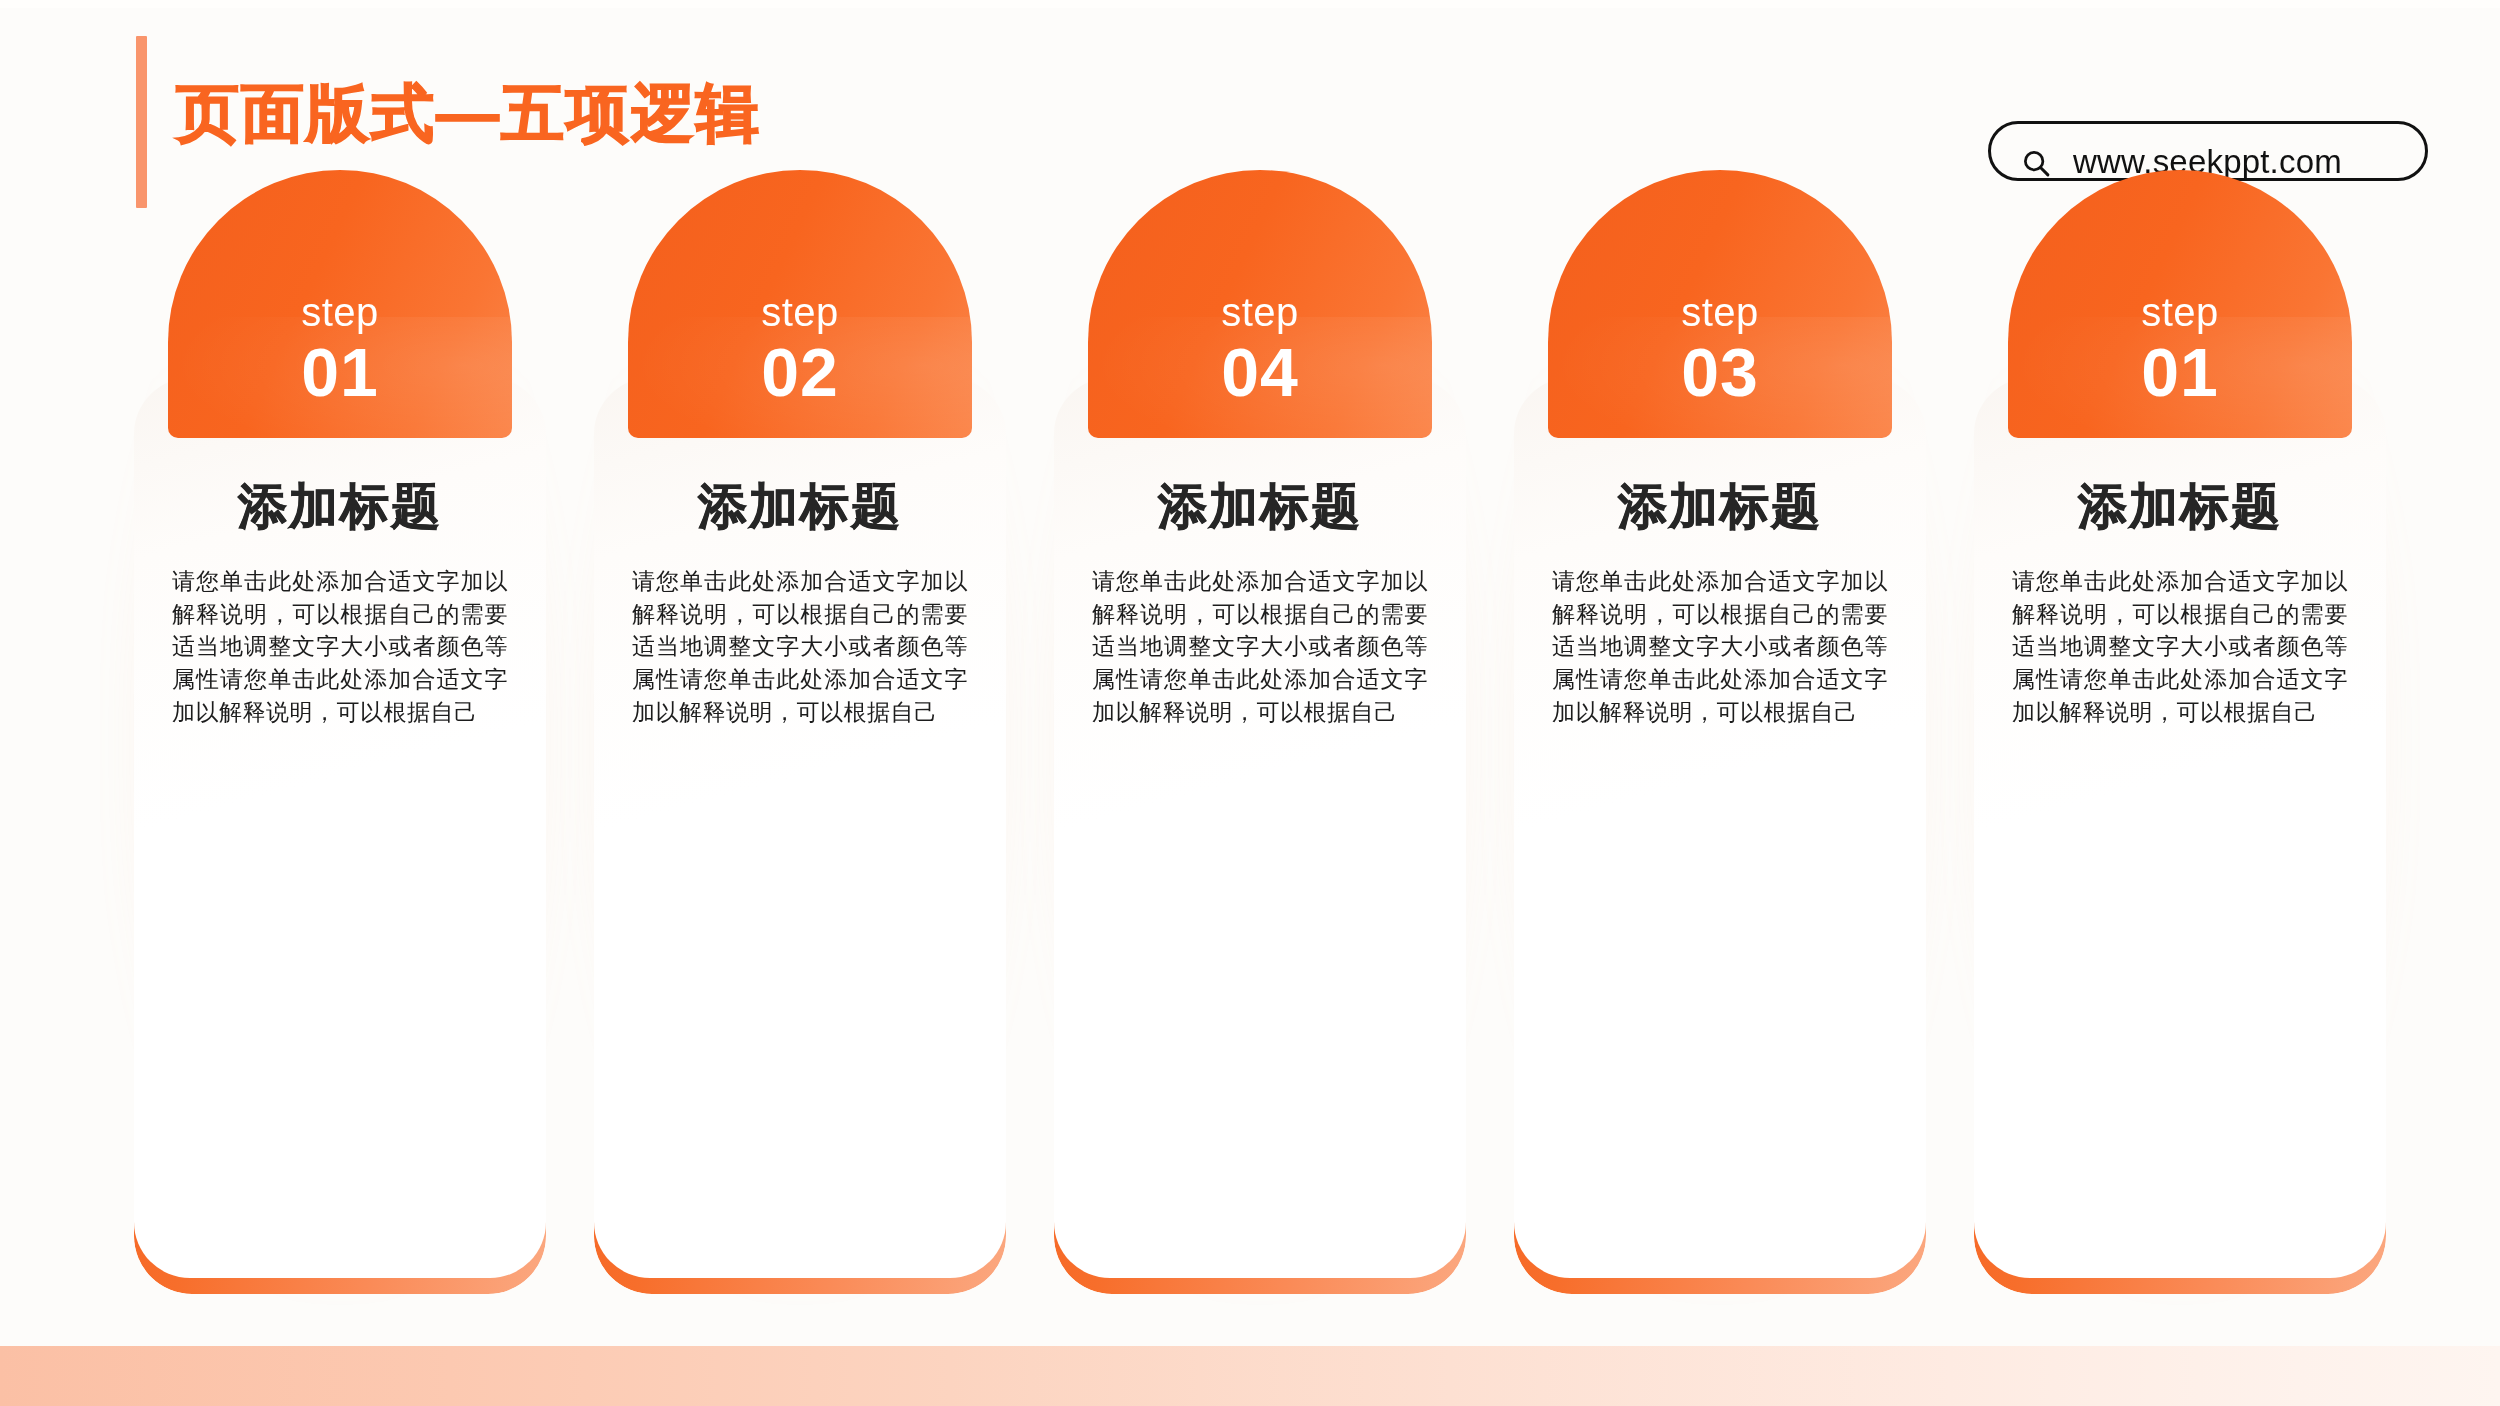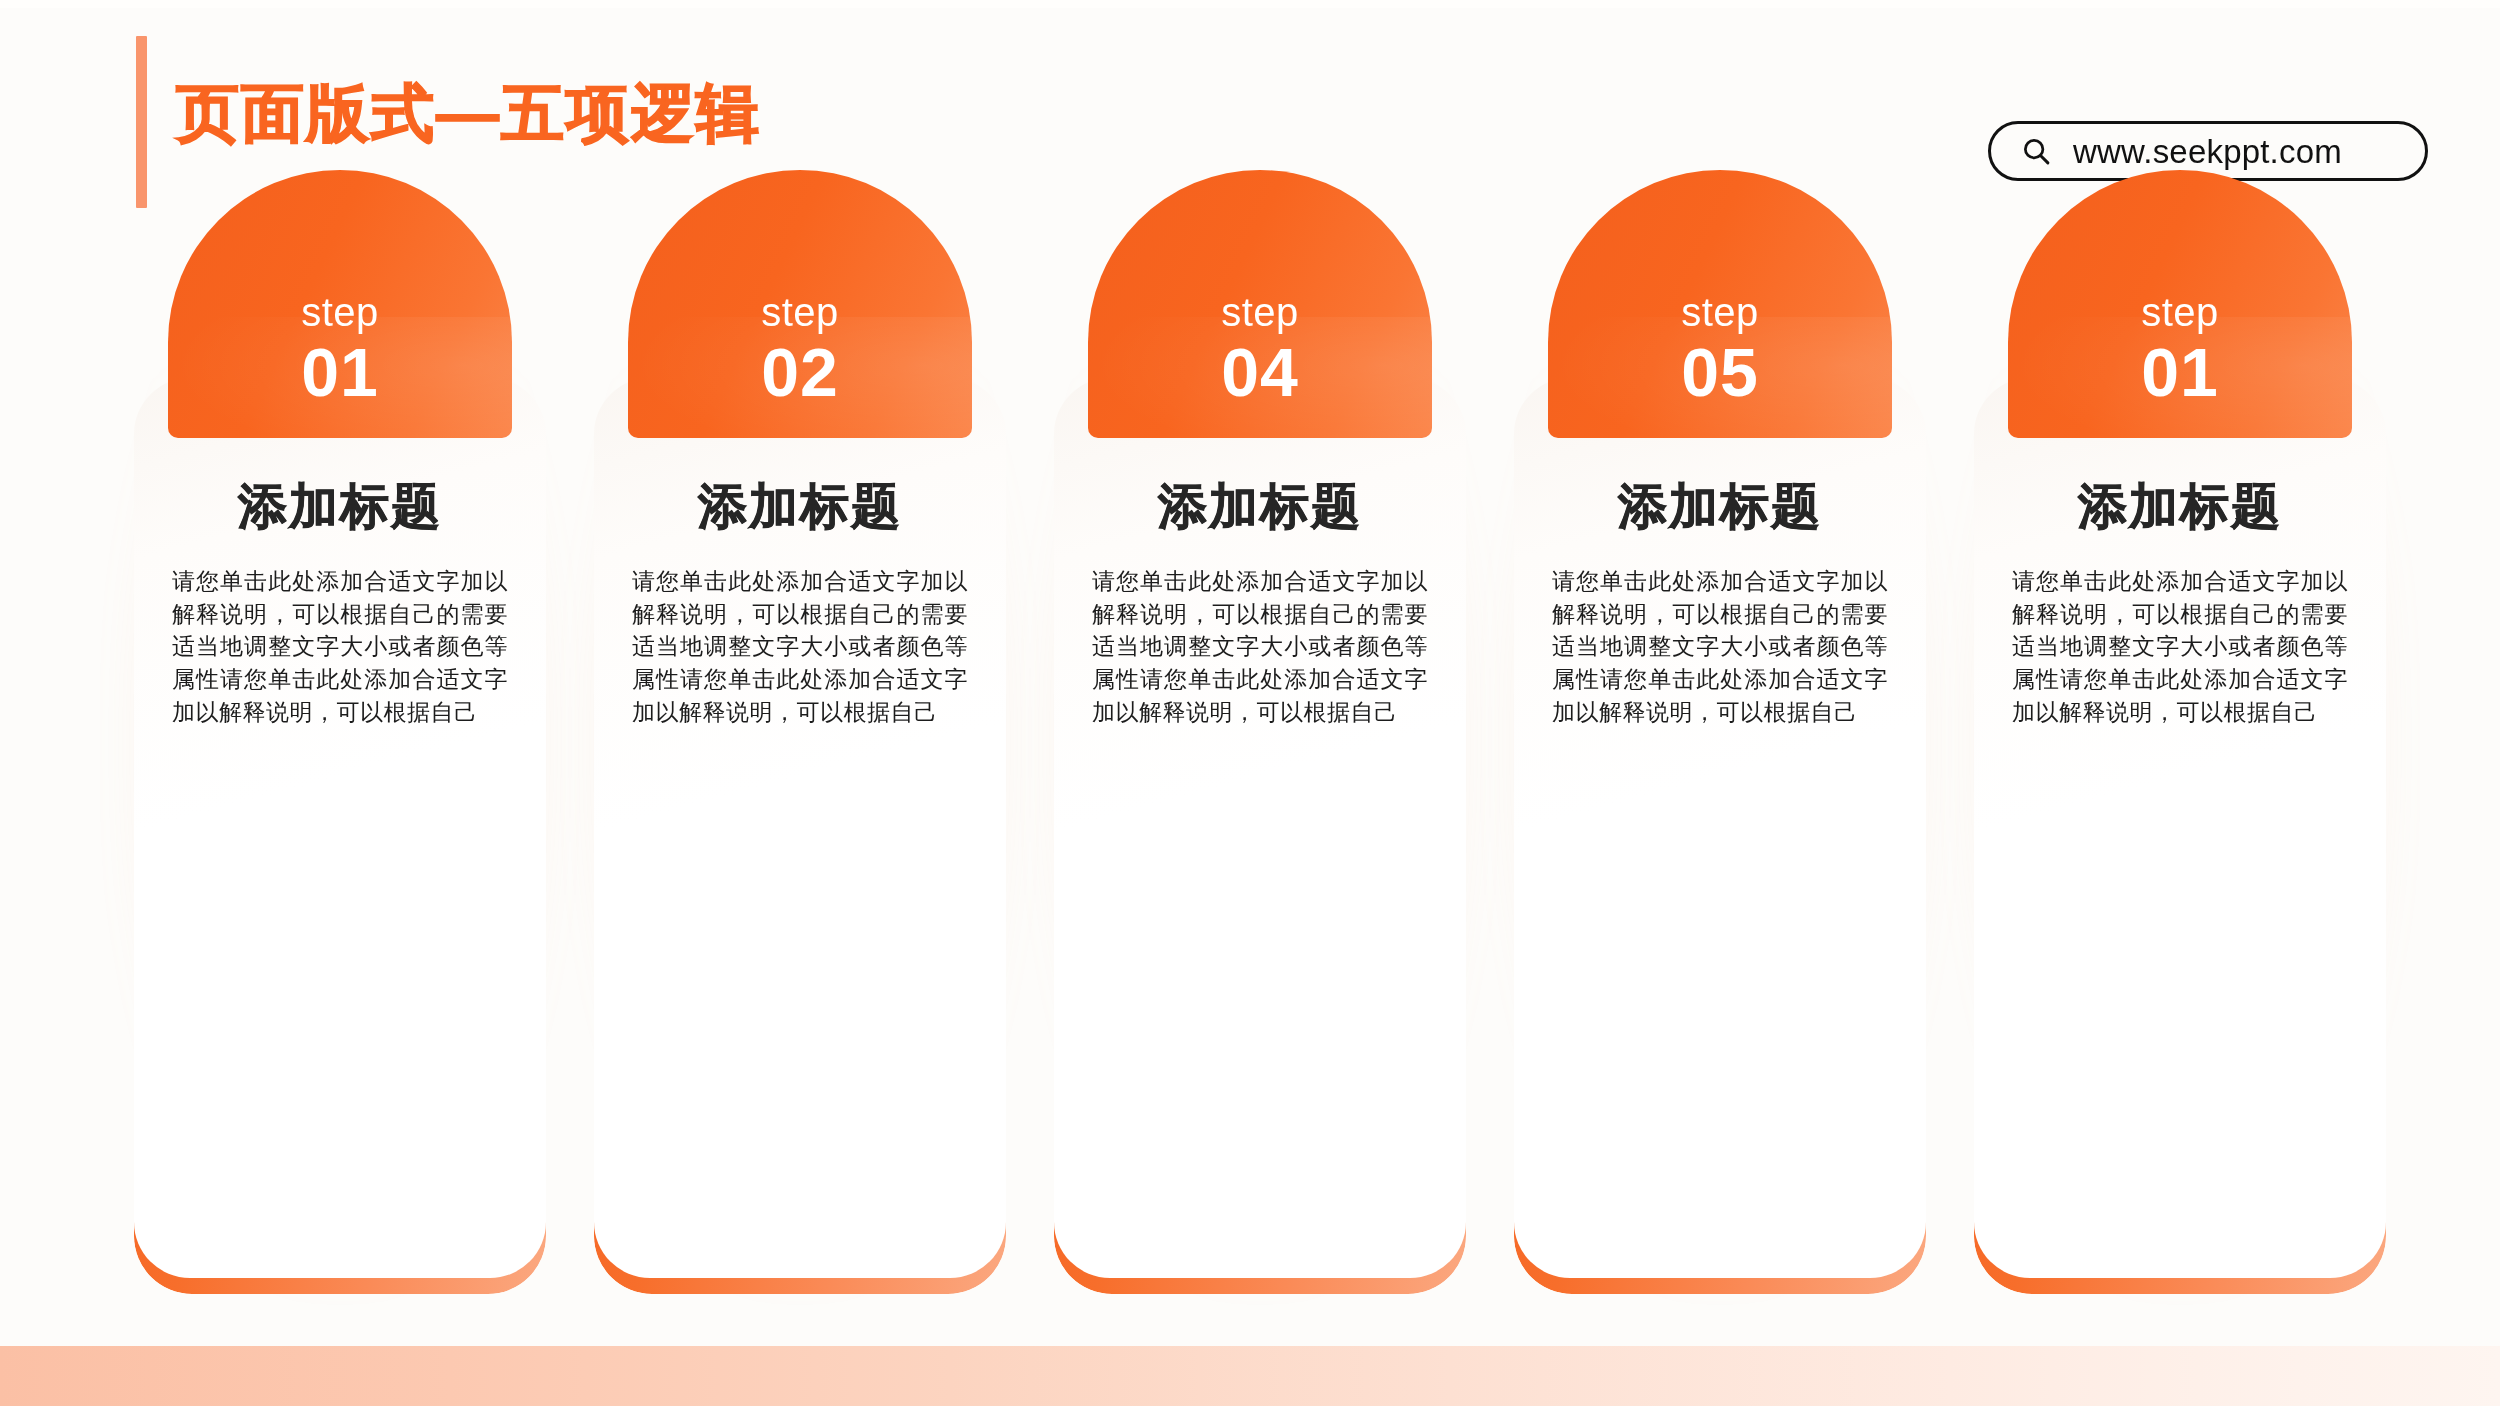--- a/index.html
+++ b/index.html
@@ -47,21 +47,21 @@
   }
 
   .search-pill {
     position:absolute;
     right:72px; top:113px;
     height:60px;
     min-width:440px;
     border:3px solid #111;
     border-radius:32px;
     display:flex;
-    align-items:center;
+    align-items:flex-end;
     gap:22px;
     padding:0 36px 0 30px;
     background:#FDFCFA;
   }
   .search-pill .mag {
     width:30px; height:30px;
     flex:0 0 auto;
     display:block;
   }
   .search-url {
@@ -277,21 +277,21 @@
       <div class="card-glow"></div>
       <div class="card-outline"></div>
       <div class="card">
         <div class="card-inner">
           <div class="card-title">添加标题</div>
           <div class="card-body">请您单击此处添加合适文字加以解释说明，可以根据自己的需要适当地调整文字大小或者颜色等属性请您单击此处添加合适文字加以解释说明，可以根据自己</div>
         </div>
       </div>
       <div class="step-badge">
         <div class="step-label">step</div>
-        <div class="step-num">05</div>
+        <div class="step-num">03</div>
       </div>
     </div>
 
     <div class="card-wrap c4">
       <div class="card-glow"></div>
       <div class="card-outline"></div>
       <div class="card">
         <div class="card-inner">
           <div class="card-title">添加标题</div>
           <div class="card-body">请您单击此处添加合适文字加以解释说明，可以根据自己的需要适当地调整文字大小或者颜色等属性请您单击此处添加合适文字加以解释说明，可以根据自己</div>

